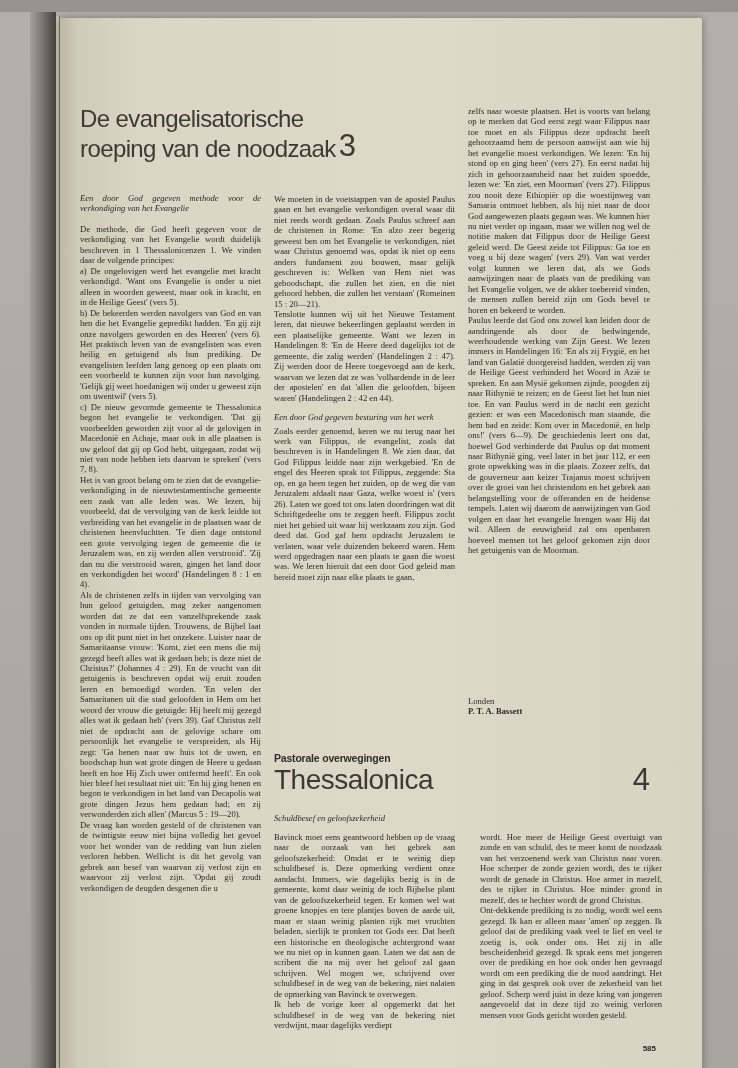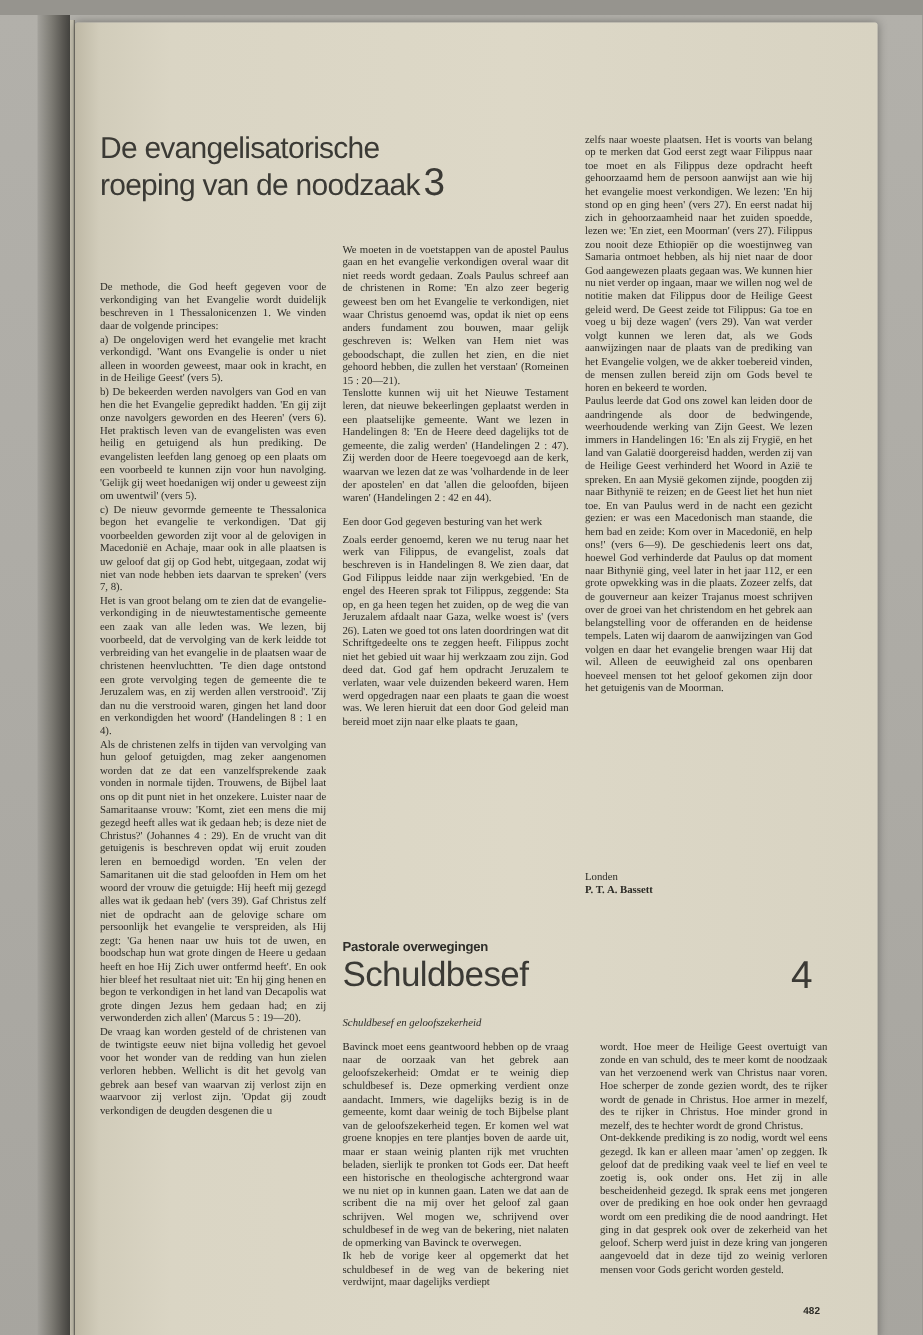--- a/index.html
+++ b/index.html
@@ -32,21 +32,21 @@
   .headline {
     font-family:"Liberation Sans", sans-serif;
     font-size:24px; line-height:30px; letter-spacing:-0.6px;
     color:#3b3a35; font-weight:400;
   }
   .big-num {
     font-family:"Liberation Sans", sans-serif;
     font-size:31px; color:#3b3a35; font-weight:400; text-align:right;
   }
   .sub-head {
-    margin:9px 0 3px 0; text-align:left;
+    font-style:italic; margin:9px 0 3px 0; text-align:left;
   }
   .kicker {
     font-family:"Liberation Sans", sans-serif; font-weight:bold;
     font-size:10.5px; color:#2e2d29; letter-spacing:-0.2px;
   }
   .h2 {
     font-family:"Liberation Sans", sans-serif; font-size:28px;
     letter-spacing:-0.5px; color:#3b3a35; font-weight:400;
   }
   .signoff { display:flex; justify-content:space-between; font-size:8.6px; color:#2c2b26;flex-direction:column; }
@@ -62,20 +62,21 @@
   <div class="page-edge-light"></div>
   <div class="page-edge-dark"></div>
   <div class="page"></div>
 
   <div class="abs headline" style="left:80px; top:92px; width:276px;">
     <span>De evangelisatorische</span><br>
     <span>roeping van de noodzaak</span>
   </div>
   <div class="abs big-num" style="left:300px; top:116px; width:56px;">3</div>
 
+  <div class="abs body-text italic-sub" style="left:80px; top:181px; width:181px; height:24px;">Een door God gegeven methode voor de verkondiging van het Evangelie</div>
 
   <div class="abs body-text" style="left:80px; top:212px; width:181px; height:813px;">
       <p>De methode, die God heeft gegeven voor de verkondiging van het Evangelie wordt duidelijk beschreven in 1 Thessalonicenzen 1. We vinden daar de volgende principes:</p>
       <p>a) De ongelovigen werd het evangelie met kracht verkondigd. 'Want ons Evangelie is onder u niet alleen in woorden geweest, maar ook in kracht, en in de Heilige Geest' (vers 5).</p>
       <p>b) De bekeerden werden navolgers van God en van hen die het Evangelie gepredikt hadden. 'En gij zijt onze navolgers geworden en des Heeren' (vers 6). Het praktisch leven van de evangelisten was even heilig en getuigend als hun prediking. De evangelisten leefden lang genoeg op een plaats om een voorbeeld te kunnen zijn voor hun navolging. 'Gelijk gij weet hoedanigen wij onder u geweest zijn om uwentwil' (vers 5).</p>
       <p>c) De nieuw gevormde gemeente te Thessalonica begon het evangelie te verkondigen. 'Dat gij voorbeelden geworden zijt voor al de gelovigen in Macedonië en Achaje, maar ook in alle plaatsen is uw geloof dat gij op God hebt, uitgegaan, zodat wij niet van node hebben iets daarvan te spreken' (vers 7, 8).</p>
       <p>Het is van groot belang om te zien dat de evangelie-verkondiging in de nieuwtestamentische gemeente een zaak van alle leden was. We lezen, bij voorbeeld, dat de vervolging van de kerk leidde tot verbreiding van het evangelie in de plaatsen waar de christenen heenvluchtten. 'Te dien dage ontstond een grote vervolging tegen de gemeente die te Jeruzalem was, en zij werden allen verstrooid'. 'Zij dan nu die verstrooid waren, gingen het land door en verkondigden het woord' (Handelingen 8 : 1 en 4).</p>
       <p>Als de christenen zelfs in tijden van vervolging van hun geloof getuigden, mag zeker aangenomen worden dat ze dat een vanzelfsprekende zaak vonden in normale tijden. Trouwens, de Bijbel laat ons op dit punt niet in het onzekere. Luister naar de Samaritaanse vrouw: 'Komt, ziet een mens die mij gezegd heeft alles wat ik gedaan heb; is deze niet de Christus?' (Johannes 4 : 29). En de vrucht van dit getuigenis is beschreven opdat wij eruit zouden leren en bemoedigd worden. 'En velen der Samaritanen uit die stad geloofden in Hem om het woord der vrouw die getuigde: Hij heeft mij gezegd alles wat ik gedaan heb' (vers 39). Gaf Christus zelf niet de opdracht aan de gelovige schare om persoonlijk het evangelie te verspreiden, als Hij zegt: 'Ga henen naar uw huis tot de uwen, en boodschap hun wat grote dingen de Heere u gedaan heeft en hoe Hij Zich uwer ontfermd heeft'. En ook hier bleef het resultaat niet uit: 'En hij ging henen en begon te verkondigen in het land van Decapolis wat grote dingen Jezus hem gedaan had; en zij verwonderden zich allen' (Marcus 5 : 19—20).</p>
       <p>De vraag kan worden gesteld of de christenen van de twintigste eeuw niet bijna volledig het gevoel voor het wonder van de redding van hun zielen verloren hebben. Wellicht is dit het gevolg van gebrek aan besef van waarvan zij verlost zijn en waarvoor zij verlost zijn. 'Opdat gij zoudt verkondigen de deugden desgenen die u</p>
     </div>
@@ -95,30 +96,30 @@
       <p>zelfs naar woeste plaatsen. Het is voorts van belang op te merken dat God eerst zegt waar Filippus naar toe moet en als Filippus deze opdracht heeft gehoorzaamd hem de persoon aanwijst aan wie hij het evangelie moest verkondigen. We lezen: 'En hij stond op en ging heen' (vers 27). En eerst nadat hij zich in gehoorzaamheid naar het zuiden spoedde, lezen we: 'En ziet, een Moorman' (vers 27). Filippus zou nooit deze Ethiopiër op die woestijnweg van Samaria ontmoet hebben, als hij niet naar de door God aangewezen plaats gegaan was. We kunnen hier nu niet verder op ingaan, maar we willen nog wel de notitie maken dat Filippus door de Heilige Geest geleid werd. De Geest zeide tot Filippus: Ga toe en voeg u bij deze wagen' (vers 29). Van wat verder volgt kunnen we leren dat, als we Gods aanwijzingen naar de plaats van de prediking van het Evangelie volgen, we de akker toebereid vinden, de mensen zullen bereid zijn om Gods bevel te horen en bekeerd te worden.</p>
       <p>Paulus leerde dat God ons zowel kan leiden door de aandringende als door de bedwingende, weerhoudende werking van Zijn Geest. We lezen immers in Handelingen 16: 'En als zij Frygië, en het land van Galatië doorgereisd hadden, werden zij van de Heilige Geest verhinderd het Woord in Azië te spreken. En aan Mysië gekomen zijnde, poogden zij naar Bithynië te reizen; en de Geest liet het hun niet toe. En van Paulus werd in de nacht een gezicht gezien: er was een Macedonisch man staande, die hem bad en zeide: Kom over in Macedonië, en help ons!' (vers 6—9). De geschiedenis leert ons dat, hoewel God verhinderde dat Paulus op dat moment naar Bithynië ging, veel later in het jaar 112, er een grote opwekking was in die plaats. Zozeer zelfs, dat de gouverneur aan keizer Trajanus moest schrijven over de groei van het christendom en het gebrek aan belangstelling voor de offeranden en de heidense tempels. Laten wij daarom de aanwijzingen van God volgen en daar het evangelie brengen waar Hij dat wil. Alleen de eeuwigheid zal ons openbaren hoeveel mensen tot het geloof gekomen zijn door het getuigenis van de Moorman.</p>
     </div>
 
   <div class="abs signoff" style="left:468px; top:684px; width:182px;">
     <span>Londen</span>
     <span class="author">P. T. A. Bassett</span>
   </div>
 
   <div class="abs kicker" style="left:274px; top:740px;">Pastorale overwegingen</div>
-  <div class="abs h2" style="left:274px; top:752px;">Schuldbesef</div>
+  <div class="abs h2" style="left:274px; top:752px;">Thessalonica</div>
   <div class="abs big-num" style="left:468px; top:750px; width:182px;">4</div>
 
   <div class="abs body-text italic-sub" style="left:274px; top:801px; width:181px; height:12px;">Schuldbesef en geloofszekerheid</div>
 
   <div class="abs body-text" style="left:274px; top:820px; width:181px; height:205px;">
       <p>Bavinck moet eens geantwoord hebben op de vraag naar de oorzaak van het gebrek aan geloofszekerheid: Omdat er te weinig diep schuldbesef is. Deze opmerking verdient onze aandacht. Immers, wie dagelijks bezig is in de gemeente, komt daar weinig de toch Bijbelse plant van de geloofszekerheid tegen. Er komen wel wat groene knopjes en tere plantjes boven de aarde uit, maar er staan weinig planten rijk met vruchten beladen, sierlijk te pronken tot Gods eer. Dat heeft een historische en theologische achtergrond waar we nu niet op in kunnen gaan. Laten we dat aan de scribent die na mij over het geloof zal gaan schrijven. Wel mogen we, schrijvend over schuldbesef in de weg van de bekering, niet nalaten de opmerking van Bavinck te overwegen.</p>
       <p>Ik heb de vorige keer al opgemerkt dat het schuldbesef in de weg van de bekering niet verdwijnt, maar dagelijks verdiept</p>
     </div>
 
   <div class="abs body-text" style="left:480px; top:820px; width:182px; height:205px;">
       <p>wordt. Hoe meer de Heilige Geest overtuigt van zonde en van schuld, des te meer komt de noodzaak van het verzoenend werk van Christus naar voren. Hoe scherper de zonde gezien wordt, des te rijker wordt de genade in Christus. Hoe armer in mezelf, des te rijker in Christus. Hoe minder grond in mezelf, des te hechter wordt de grond Christus.</p>
       <p>Ont-dekkende prediking is zo nodig, wordt wel eens gezegd. Ik kan er alleen maar 'amen' op zeggen. Ik geloof dat de prediking vaak veel te lief en veel te zoetig is, ook onder ons. Het zij in alle bescheidenheid gezegd. Ik sprak eens met jongeren over de prediking en hoe ook onder hen gevraagd wordt om een prediking die de nood aandringt. Het ging in dat gesprek ook over de zekerheid van het geloof. Scherp werd juist in deze kring van jongeren aangevoeld dat in deze tijd zo weinig verloren mensen voor Gods gericht worden gesteld.</p>
     </div>
 
-  <div class="abs pagenum" style="left:620px; top:1032px; width:36px;">482</div>
+  <div class="abs pagenum" style="left:620px; top:1032px; width:36px;">585</div>
 
 </div>
 
 </body></html>

